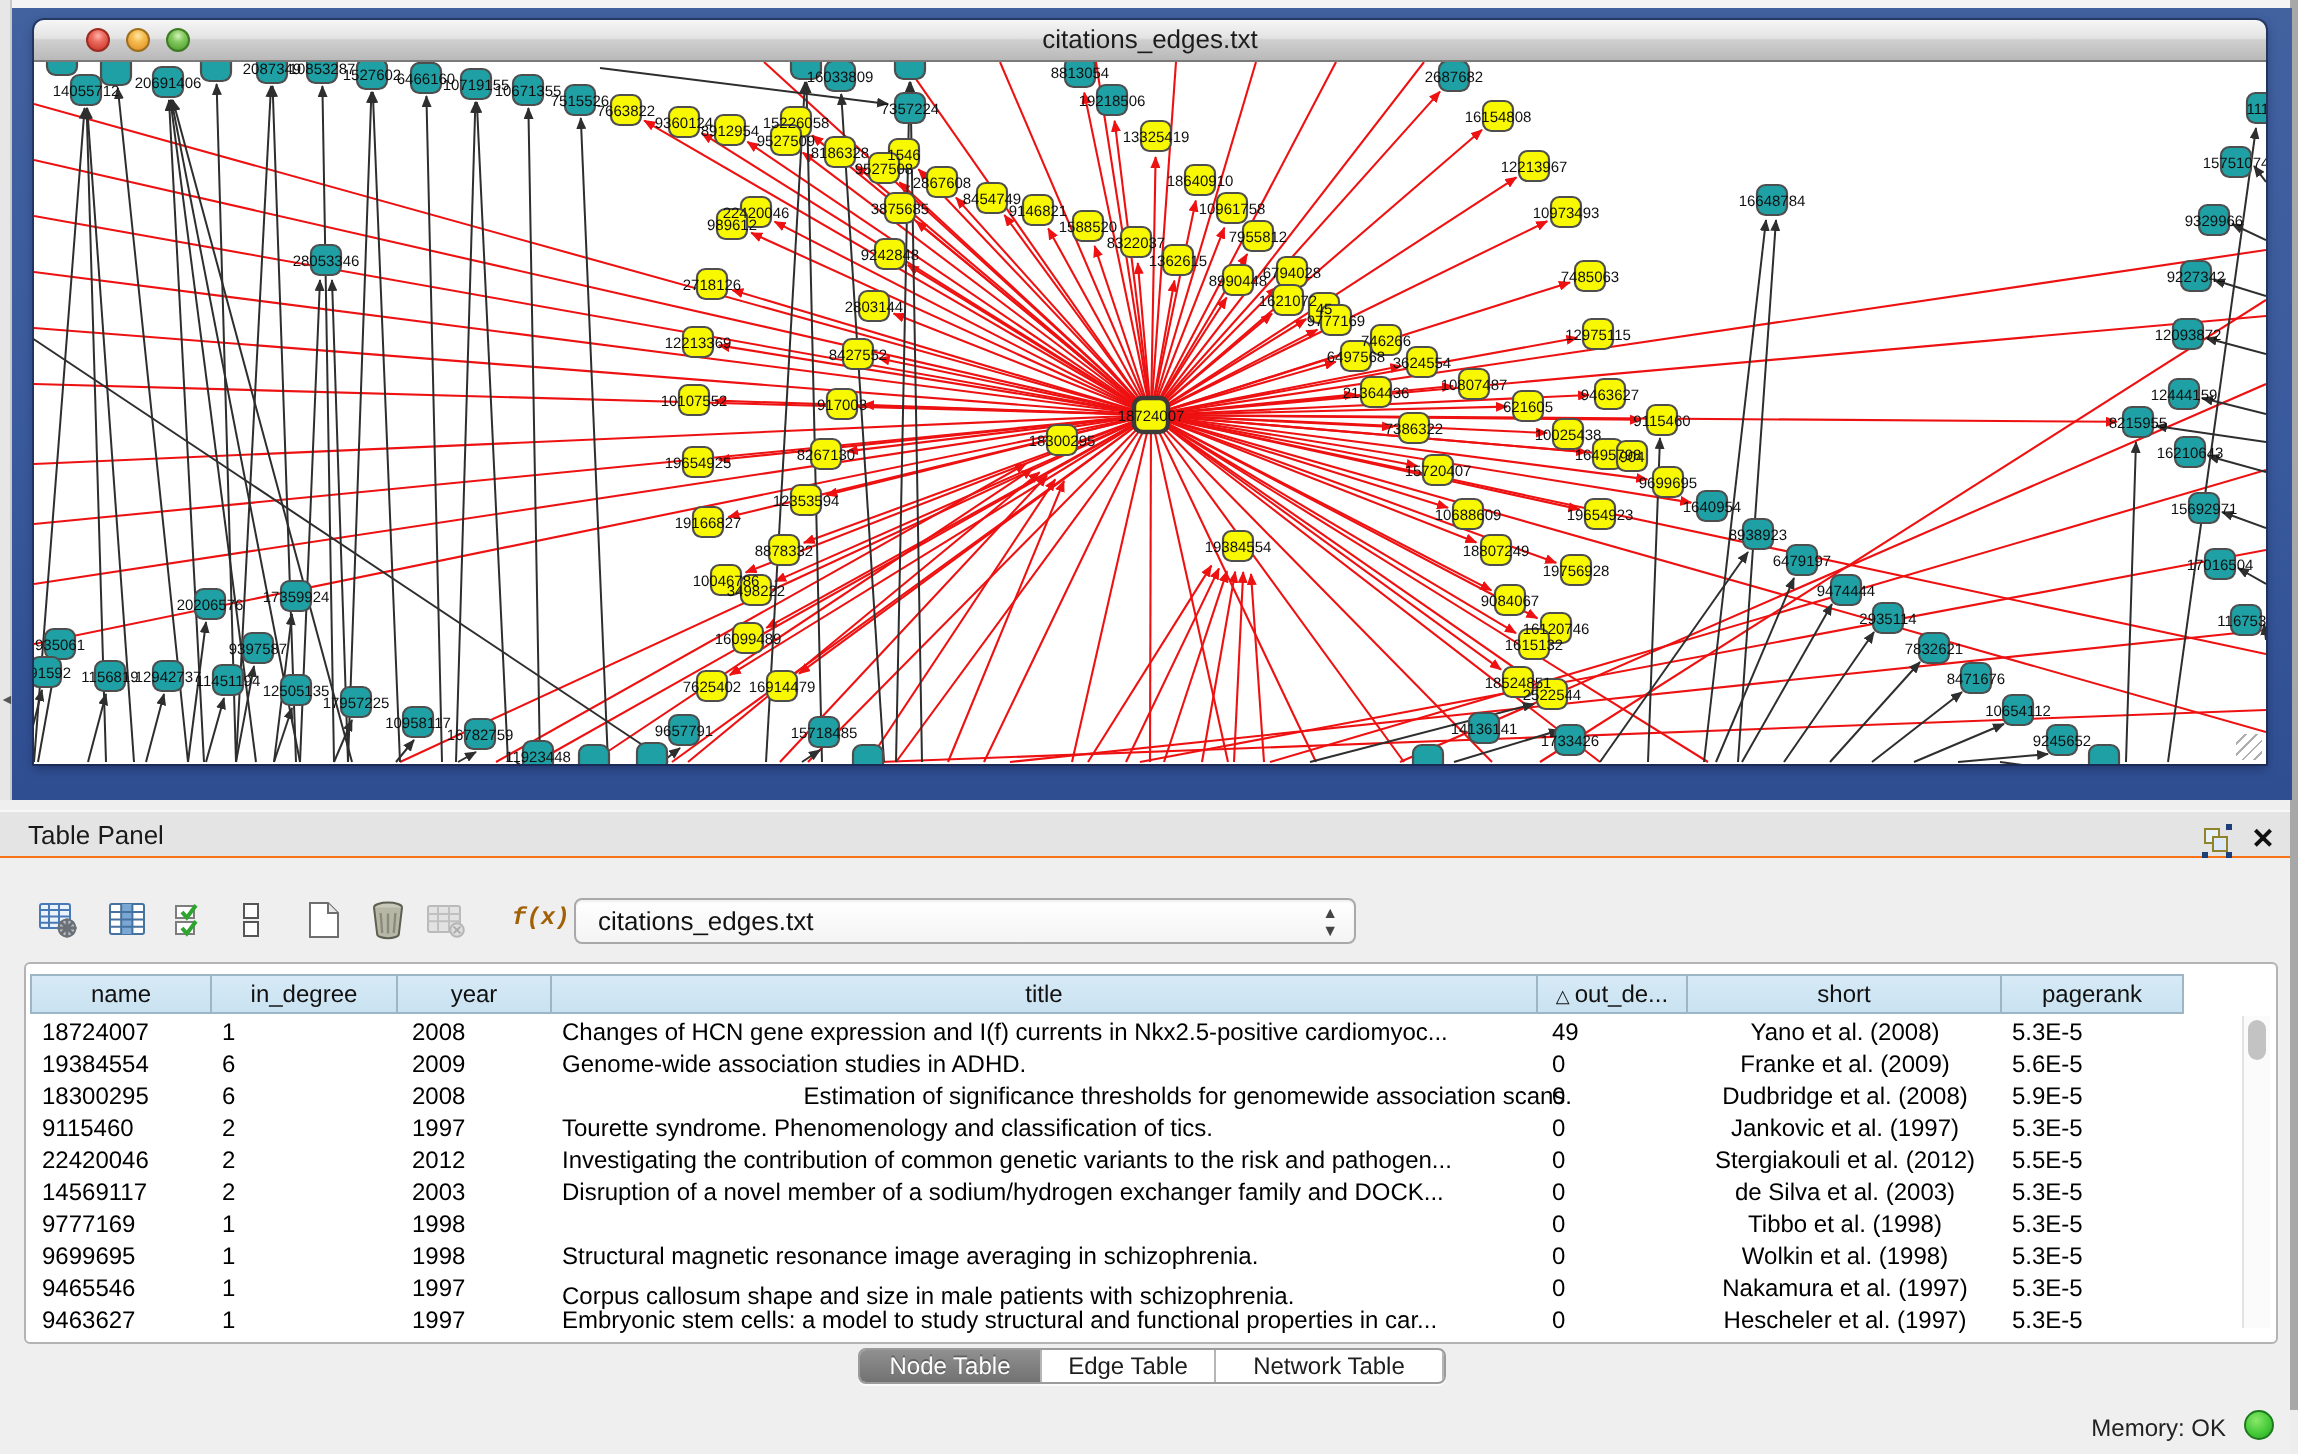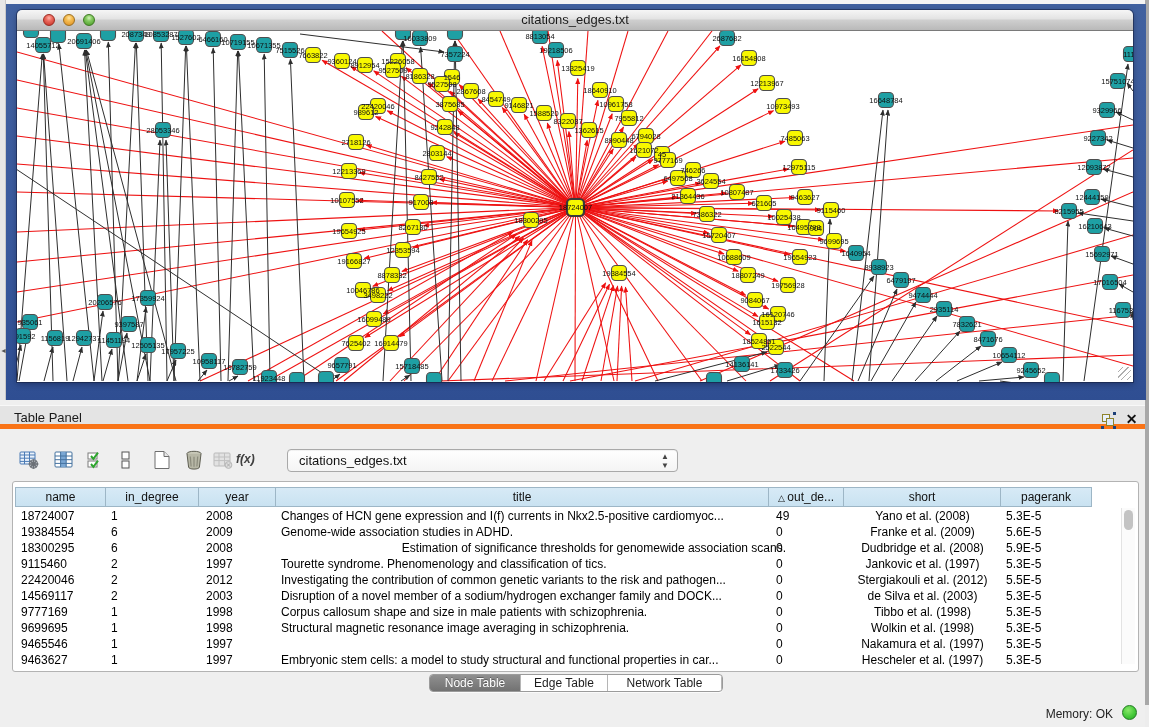--- a/index.html
+++ b/index.html
@@ -29,21 +29,21 @@
               border:1px solid #9d7020; }
   #tl-zoom  { left:66px; background:radial-gradient(circle at 50% 30%, #d2f3b9 0%, #85ca62 35%, #5dab3a 75%, #3c7d22 100%);
               border:1px solid #3f7a24; }
   #canvas-wrap { left:0; top:21px; width:1116px; height:351px; background:#fff; overflow:hidden; }
   #resize-grip { right:2px; bottom:2px; width:13px; height:13px;
       background:repeating-linear-gradient(135deg, transparent 0 3px, #9a9a9a 3px 4px); opacity:.8; }
 
   
   #panel-area { left:0; top:400px; width:1145px; height:327px; background:#efefef; }
   #panel-titlebar { left:0; top:5px; width:1145px; height:24px; background:#e4e4e4;
-                    border-top:1px solid #f8f8f8; border-bottom:5px solid #f97316; }
+                    border-top:1px solid #f8f8f8; border-bottom:1px solid #f97316; }
   #panel-title { left:14px; top:4px; font-size:13px; color:#1a1a1a; }
   #panel-float { left:1101px; top:6px; width:17px; height:17px; }
   #panel-close { left:1124px; top:5px; width:15px; height:17px; font-size:14px; font-weight:bold;
                  color:#111; line-height:17px; text-align:center; }
   #pf-sq1 { position:absolute; left:1px; top:2px; width:8px; height:8px; background:#e8f0fa; border:1.5px solid #8f832b; }
   #pf-sq2 { position:absolute; left:5px; top:6px; width:8px; height:8px; background:#dde9f8; border:1.5px solid #8f832b; }
   .pf-dot { position:absolute; width:3px; height:3px; background:#1d3f77; }
 
   #toolbar { left:0; top:29px; width:1145px; height:48px; }
   .tb-icon { top:21px; width:20px; height:20px; }
@@ -627,21 +627,21 @@
       <path d="M3 3.8l1.6 13.4c.1 1 2.4 1.9 5.4 1.9s5.3-.9 5.4-1.9L17 3.8" fill="#b7b7a6" stroke="#5e5e52"></path>
       <path d="M6.3 6.5l.8 10M10 6.8v10M13.7 6.5l-.8 10" stroke="#8b8b7c" stroke-width="1.2" fill="none"></path>
         </svg></div>
     <div class="abs tb-icon" style="left:213px">
       <svg width="20" height="20" opacity="0.55">
           <rect x="1" y="3" width="16" height="13" rx="1" fill="#d9d9d9" stroke="#909090"></rect>
       <path d="M1 7h16M1 10.6h16M6 3v13M11.5 3v13" stroke="#9a9a9a" fill="none"></path>
       <circle cx="15.5" cy="15" r="3.4" fill="#cfcfcf" stroke="#888"></circle>
           <path d="M13.8 13.3l3.4 3.4M17.2 13.3l-3.4 3.4" stroke="#777"></path>
         </svg></div>
-    <div class="abs tb-icon" style="left:236px;width:26px;top:23px;font-size:12px;font-style:italic;font-weight:bold;color:#404040;">f(x)</div>
+    <div class="abs tb-icon" style="left:256px;width:26px;top:23px;font-size:12px;font-style:italic;font-weight:bold;color:#a16207;font-family:Liberation Mono, monospace;">f(x)</div>
     <div class="abs" id="combo">
       <div class="abs" id="combo-text">citations_edges.txt</div>
       <div class="abs" id="combo-arrows">▲<br>▼</div>
     </div>
   </div>
 
   <div class="abs" id="table-box">
     <div id="thead">
         <div class="th" style="left: 0px; width: 91px;">name</div>
         <div class="th" style="left: 91px; width: 93px;">in_degree</div>
@@ -703,21 +703,21 @@
           <div class="td" style="left: 184px; width: 77px; text-align: left; padding-left: 7px;">2003</div>
           <div class="td" style="left: 261px; width: 493px; text-align: left; padding-left: 5px;">Disruption of a novel member of a sodium/hydrogen exchanger family and DOCK...</div>
           <div class="td" style="left: 754px; width: 75px; text-align: left; padding-left: 7px;">0</div>
           <div class="td" style="left: 829px; width: 157px; text-align: center;">de Silva et al. (2003)</div>
           <div class="td" style="left: 986px; width: 91px; text-align: left; padding-left: 5px;">5.3E-5</div>
         </div>
         <div class="tr">
           <div class="td" style="left: 0px; width: 91px; text-align: left; padding-left: 6px;">9777169</div>
           <div class="td" style="left: 91px; width: 93px; text-align: left; padding-left: 5px;">1</div>
           <div class="td" style="left: 184px; width: 77px; text-align: left; padding-left: 7px;">1998</div>
-          <div class="td" style="left: 261px; width: 493px; text-align: left; padding-left: 5px;">Corpus callosum shape and size in male patients with schizophrenia.</div>
+          <div class="td" style="left: 261px; width: 493px; text-align: left; padding-left: 5px; margin-top: 36px;">Corpus callosum shape and size in male patients with schizophrenia.</div>
           <div class="td" style="left: 754px; width: 75px; text-align: left; padding-left: 7px;">0</div>
           <div class="td" style="left: 829px; width: 157px; text-align: center;">Tibbo et al. (1998)</div>
           <div class="td" style="left: 986px; width: 91px; text-align: left; padding-left: 5px;">5.3E-5</div>
         </div>
         <div class="tr">
           <div class="td" style="left: 0px; width: 91px; text-align: left; padding-left: 6px;">9699695</div>
           <div class="td" style="left: 91px; width: 93px; text-align: left; padding-left: 5px;">1</div>
           <div class="td" style="left: 184px; width: 77px; text-align: left; padding-left: 7px;">1998</div>
           <div class="td" style="left: 261px; width: 493px; text-align: left; padding-left: 5px;">Structural magnetic resonance image averaging in schizophrenia.</div>
           <div class="td" style="left: 754px; width: 75px; text-align: left; padding-left: 7px;">0</div>

